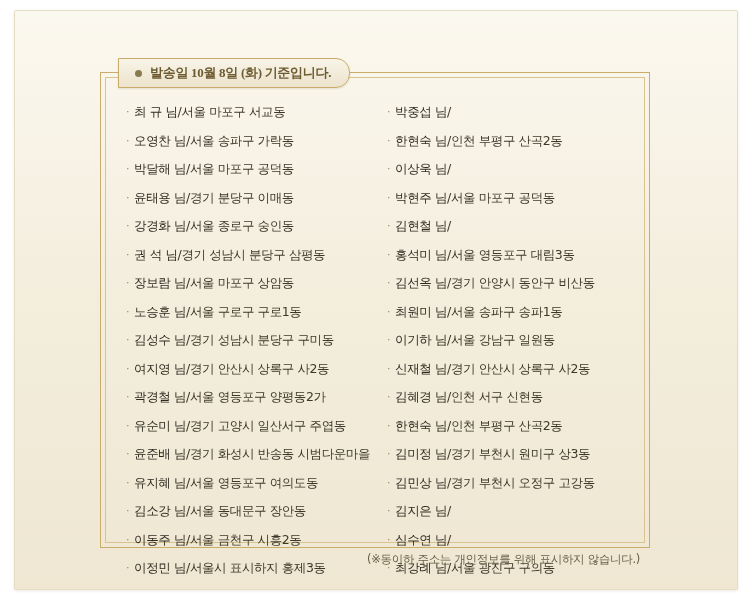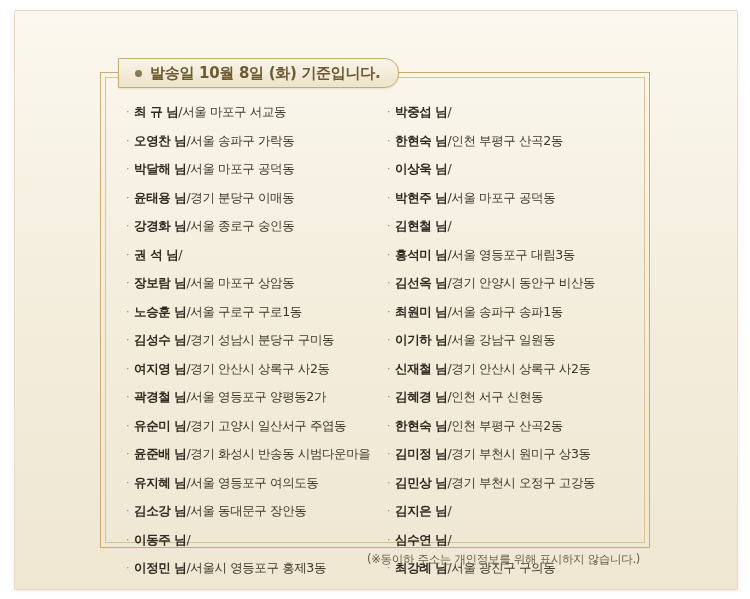--- a/index.html
+++ b/index.html
@@ -74,25 +74,26 @@
   }
   .ribbon-dot {
     width: 7px;
     height: 7px;
     background: #8a7b4e;
     border-radius: 50%;
     margin-right: 8px;
     flex: 0 0 auto;
   }
   .ribbon-text {
-    font-size: 15px;
+    font-size: 13px;
     font-weight: bold;
     color: #6d5a30;
     letter-spacing: -0.3px;
     white-space: nowrap;
+    font-family: Liberation Serif, serif;
   }
   
   .list-wrap {
     position: absolute;
     left: 126px;
     top: 104px;
     width: 500px;
     z-index: 5;
     display: flex;
     gap: 22px;
@@ -109,21 +110,21 @@
     letter-spacing: -0.4px;
     white-space: nowrap;
   }
   .entry-bullet {
     color: #9a8c63;
     font-size: 11px;
     margin-right: 5px;
     transform: translateY(-1px);
   }
   .entry-name {
-    font-weight: bold;
+    font-weight: normal;
     color: #2f2a20;
   }
   .entry-text {
     color: #3d3729;
   }
   
   .footnote {
     position: absolute;
     right: 110px;
     top: 552px;
@@ -177,20 +178,21 @@
         <div class="entry">
           <span class="entry-bullet">·</span>
           <span class="entry-name">강경화 님</span>
           <span class="entry-text"> / </span>
           <span class="entry-text">서울 종로구 숭인동</span>
         </div>
         <div class="entry">
           <span class="entry-bullet">·</span>
           <span class="entry-name">권 석 님</span>
           <span class="entry-text"> / </span>
+          <span class="entry-text">경기 성남시 분당구 삼평동</span>
         </div>
         <div class="entry">
           <span class="entry-bullet">·</span>
           <span class="entry-name">장보람 님</span>
           <span class="entry-text"> / </span>
           <span class="entry-text">서울 마포구 상암동</span>
         </div>
         <div class="entry">
           <span class="entry-bullet">·</span>
           <span class="entry-name">노승훈 님</span>
@@ -236,26 +238,27 @@
         <div class="entry">
           <span class="entry-bullet">·</span>
           <span class="entry-name">김소강 님</span>
           <span class="entry-text"> / </span>
           <span class="entry-text">서울 동대문구 장안동</span>
         </div>
         <div class="entry">
           <span class="entry-bullet">·</span>
           <span class="entry-name">이동주 님</span>
           <span class="entry-text"> / </span>
+          <span class="entry-text">서울 금천구 시흥2동</span>
         </div>
         <div class="entry">
           <span class="entry-bullet">·</span>
           <span class="entry-name">이정민 님</span>
           <span class="entry-text"> / </span>
-          <span class="entry-text">서울시 영등포구 홍제3동</span>
+          <span class="entry-text">서울시 표시하지 홍제3동</span>
         </div>
       </div>
     <div class="col" id="col1">
         <div class="entry">
           <span class="entry-bullet">·</span>
           <span class="entry-name">박중섭 님</span>
           <span class="entry-text"> / </span>
         </div>
         <div class="entry">
           <span class="entry-bullet">·</span>

